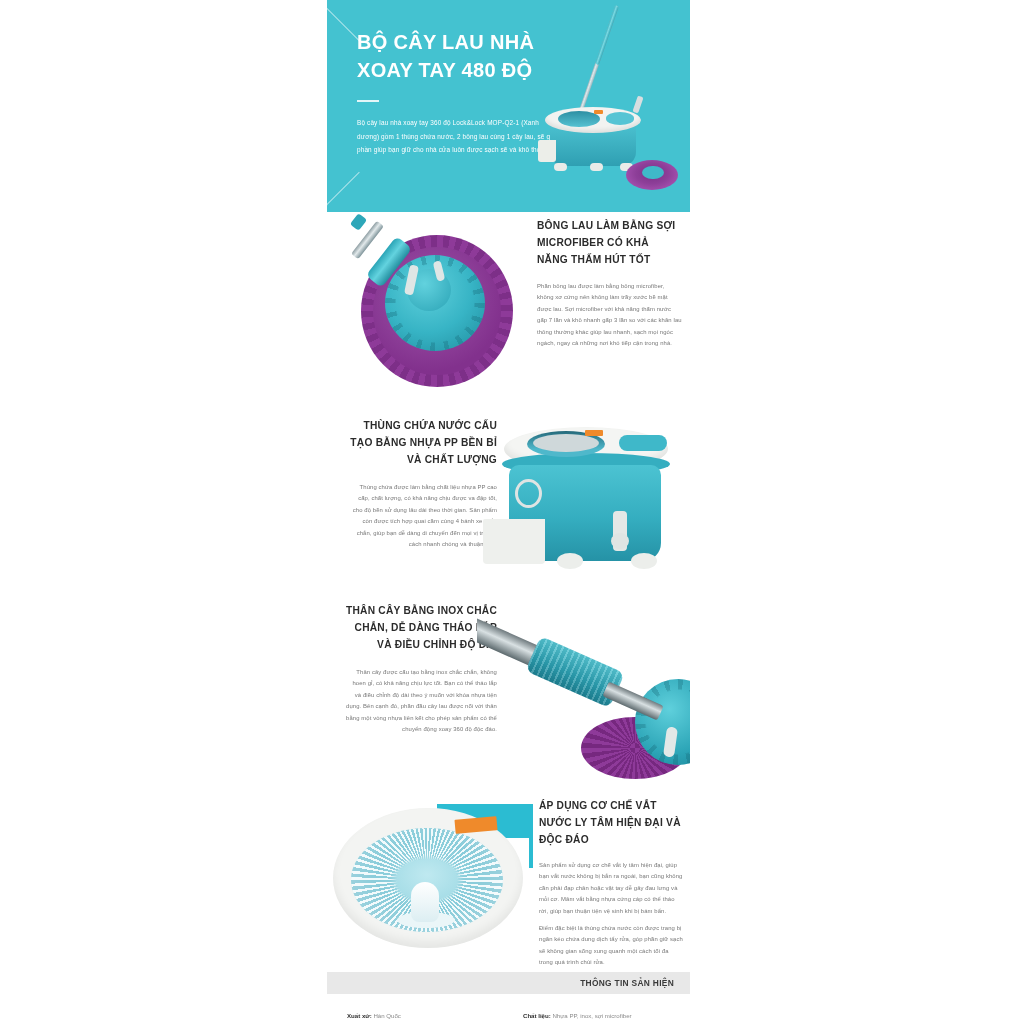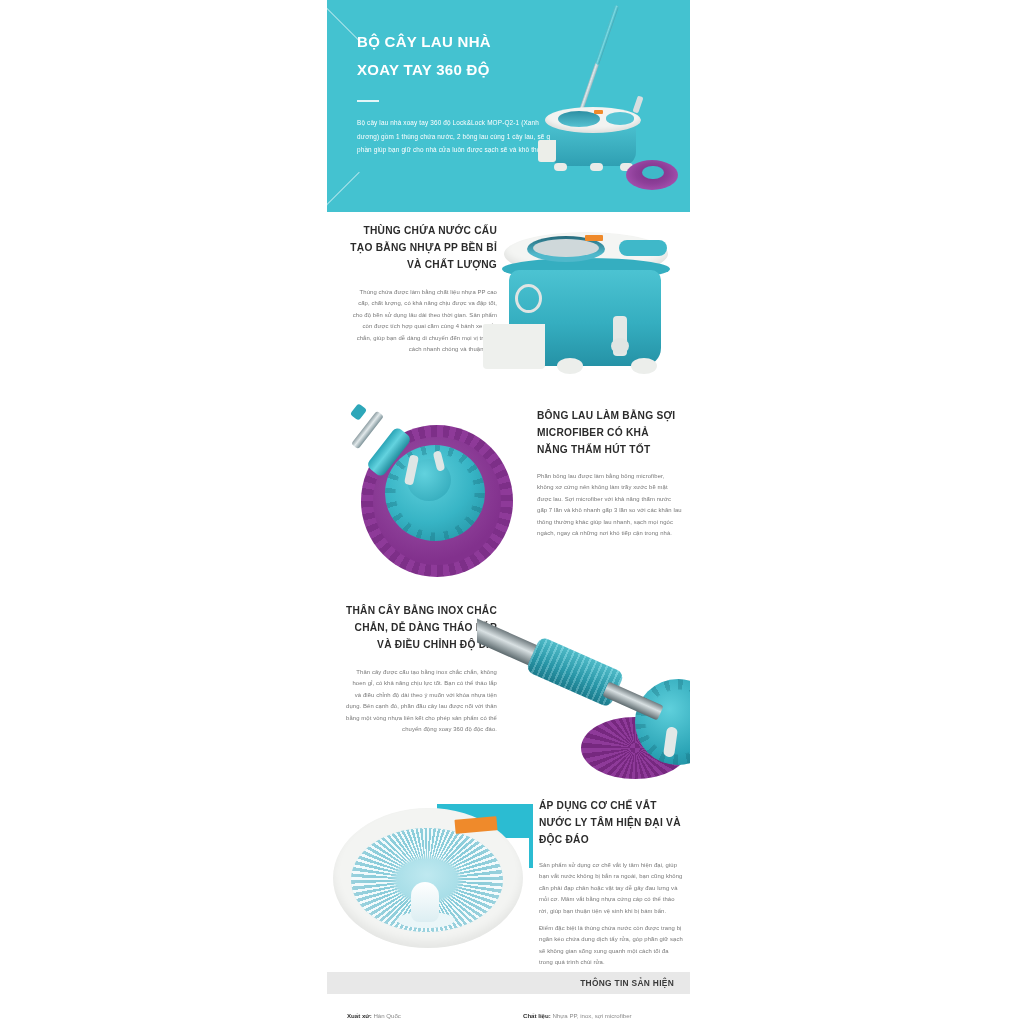--- a/index.html
+++ b/index.html
@@ -48,21 +48,21 @@
   }
   .hero-corner.tl { left: -12px; top: 22px; transform: rotate(45deg); }
   .hero-corner.bl { left: -12px; top: 190px; transform: rotate(-45deg); }
 
   .hero-title {
     position: absolute;
     left: 30px;
     top: 28px;
     width: 250px;
     color: #ffffff;
-    font-size: 15px;
+    font-size: 20px;
     font-weight: bold;
     line-height: 28px;
     letter-spacing: 0.3px;
   }
   .hero-title .l2 { display: block; }
 
   .hero-rule {
     position: absolute;
     left: 30px;
     top: 100px;
@@ -725,21 +725,21 @@
 
 <div id="page">
   <div id="content">
 
     <div class="hero">
       <div class="hero-corner tl"></div>
       <div class="hero-corner bl"></div>
 
       <div class="hero-title">
         <span>BỘ CÂY LAU NHÀ</span>
-        <span class="l2">XOAY TAY 360 ĐỘ</span>
+        <span class="l2">XOAY TAY 480 ĐỘ</span>
       </div>
 
       <div class="hero-rule"></div>
 
       <div class="hero-desc">Bộ cây lau nhà xoay tay 360 độ Lock&amp;Lock MOP-Q2-1 (Xanh dương) gồm 1 thùng chứa nước, 2 bông lau cùng 1 cây lau, sẽ góp phần giúp bạn giữ cho nhà cửa luôn được sạch sẽ và khô thoáng.</div>
 
       <div class="hero-art">
         <div class="hp-pole"></div>
         <div class="hp-pole-top"></div>
         <div class="hp-grip"></div>
@@ -750,20 +750,39 @@
         <div class="hp-badge"></div>
         <div class="hp-foot f1"></div>
         <div class="hp-foot f2"></div>
         <div class="hp-foot f3"></div>
         <div class="hp-tray"></div>
         <div class="hp-mop-head"></div>
         <div class="hp-mop-disc"></div>
       </div>
     </div>
 
+    <div class="section" id="sec2">
+      <div class="art-mop">
+        <div class="am-fringe"></div>
+        <div class="am-disc"></div>
+        <div class="am-dots"></div>
+        <div class="am-hub"></div>
+        <div class="am-stem"></div>
+        <div class="am-rod"></div>
+        <div class="am-tip"></div>
+        <div class="am-clip"></div>
+        <div class="am-clip2"></div>
+      </div>
+
+      <div class="txt align-left">
+        <div class="sec-heading">BÔNG LAU LÀM BẰNG SỢI MICROFIBER CÓ KHẢ NĂNG THẤM HÚT TỐT</div>
+        <div class="sec-body">Phần bông lau được làm bằng bông microfiber, không xơ cứng nên không làm trầy xước bề mặt được lau. Sợi microfiber với khả năng thấm nước gấp 7 lần và khô nhanh gấp 3 lần so với các khăn lau thông thường khác giúp lau nhanh, sạch mọi ngóc ngách, ngay cả những nơi khó tiếp cận trong nhà.</div>
+      </div>
+    </div>
+
     <div class="section" id="sec1">
       <div class="txt align-right">
         <div class="sec-heading">THÙNG CHỨA NƯỚC CẤU TẠO BẰNG NHỰA PP BỀN BỈ VÀ CHẤT LƯỢNG</div>
         <div class="sec-body">Thùng chứa được làm bằng chất liệu nhựa PP cao cấp, chất lượng, có khả năng chịu được va đập tốt, cho độ bền sử dụng lâu dài theo thời gian. Sản phẩm còn được tích hợp quai cầm cùng 4 bánh xe chắc chắn, giúp bạn dễ dàng di chuyển đến mọi vị trí một cách nhanh chóng và thuận tiện.</div>
       </div>
 
       <div class="art-bucket">
         <div class="ab-lid"></div>
         <div class="ab-lid-edge"></div>
         <div class="ab-hole"></div>
@@ -774,39 +793,20 @@
         <div class="ab-ring"></div>
         <div class="ab-drawer-in"></div>
         <div class="ab-drawer"></div>
         <div class="ab-latch"></div>
         <div class="ab-knob"></div>
         <div class="ab-wheel w1"></div>
         <div class="ab-wheel w2"></div>
       </div>
     </div>
 
-    <div class="section" id="sec2">
-      <div class="art-mop">
-        <div class="am-fringe"></div>
-        <div class="am-disc"></div>
-        <div class="am-dots"></div>
-        <div class="am-hub"></div>
-        <div class="am-stem"></div>
-        <div class="am-rod"></div>
-        <div class="am-tip"></div>
-        <div class="am-clip"></div>
-        <div class="am-clip2"></div>
-      </div>
-
-      <div class="txt align-left">
-        <div class="sec-heading">BÔNG LAU LÀM BẰNG SỢI MICROFIBER CÓ KHẢ NĂNG THẤM HÚT TỐT</div>
-        <div class="sec-body">Phần bông lau được làm bằng bông microfiber, không xơ cứng nên không làm trầy xước bề mặt được lau. Sợi microfiber với khả năng thấm nước gấp 7 lần và khô nhanh gấp 3 lần so với các khăn lau thông thường khác giúp lau nhanh, sạch mọi ngóc ngách, ngay cả những nơi khó tiếp cận trong nhà.</div>
-      </div>
-    </div>
-
     <div class="section" id="sec3">
       <div class="txt align-right">
         <div class="sec-heading">THÂN CÂY BẰNG INOX CHẮC CHẮN, DỄ DÀNG THÁO LẮP VÀ ĐIỀU CHỈNH ĐỘ DÀI</div>
         <div class="sec-body">Thân cây được cấu tạo bằng inox chắc chắn, không hoen gỉ, có khả năng chịu lực tốt. Bạn có thể tháo lắp và điều chỉnh độ dài theo ý muốn với khóa nhựa tiện dụng. Bên cạnh đó, phần đầu cây lau được nối với thân bằng một vòng nhựa liên kết cho phép sản phẩm có thể chuyển động xoay 360 độ độc đáo.</div>
       </div>
 
       <div class="art-handle">
         <div class="ah-fringe"></div>
         <div class="ah-head"></div>
         <div class="ah-head-dots"></div>

